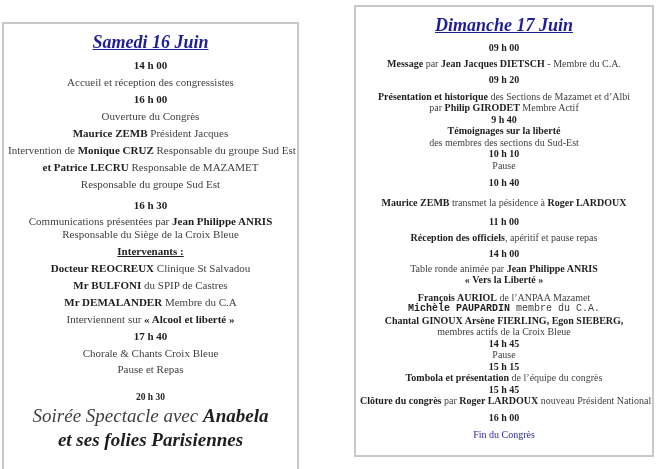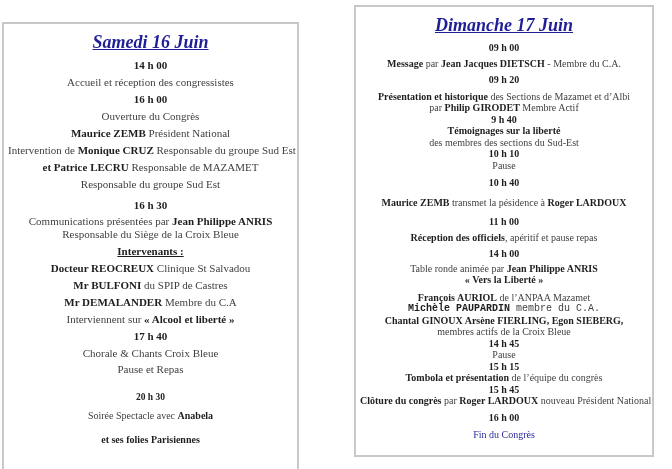--- a/index.html
+++ b/index.html
@@ -42,33 +42,33 @@
   }
   #panel-right .line {
     font-size: 10px;
     line-height: 11.5px;
   }
   .line.kind-time { font-weight: bold; color: #1e1e1e; }
   .line .b { font-weight: bold; color: #1e1e1e; }
   .line .u { text-decoration: underline; }
   .line .navy { color: #2b2b9b; }
   .line.size-small { font-size: 9.5px; }
-  .line.size-large { font-size: 10px; line-height: 17px; }
+  .line.size-large { font-size: 19px; line-height: 17px; font-style: italic; }
 </style>
 </head>
 <body>
 
 <div class="panel" id="panel-left">
   <div class="panel-title">Samedi 16 Juin</div>
   <div class="lines">
       <div class="line kind-time" style="margin-top: 0px;"><span class="b">14 h 00</span></div>
       <div class="line kind-event" style="margin-top: 4px;"><span>Accueil et réception des congressistes</span></div>
       <div class="line kind-time" style="margin-top: 4px;"><span class="b">16 h 00</span></div>
       <div class="line kind-event" style="margin-top: 4px;"><span>Ouverture du Congrès</span></div>
-      <div class="line kind-event" style="margin-top: 4px;"><span class="b">Maurice ZEMB</span><span> Président National</span></div>
+      <div class="line kind-event" style="margin-top: 4px;"><span class="b">Maurice ZEMB</span><span> Président Jacques</span></div>
       <div class="line kind-event" style="margin-top: 4px;"><span>Intervention de </span><span class="b">Monique CRUZ</span><span> Responsable du groupe Sud Est</span></div>
       <div class="line kind-event" style="margin-top: 4px;"><span class="b">et Patrice LECRU</span><span> Responsable de MAZAMET</span></div>
       <div class="line kind-event" style="margin-top: 4px;"><span>Responsable du groupe Sud Est</span></div>
       <div class="line kind-time" style="margin-top: 8px;"><span class="b">16 h 30</span></div>
       <div class="line kind-event" style="margin-top: 3px;"><span>Communications présentées par </span><span class="b">Jean Philippe ANRIS</span></div>
       <div class="line kind-event" style="margin-top: 0px;"><span>Responsable du Siège de la Croix Bleue</span></div>
       <div class="line kind-event" style="margin-top: 4px;"><span class="b u">Intervenants :</span></div>
       <div class="line kind-event" style="margin-top: 4px;"><span class="b">Docteur REOCREUX</span><span> Clinique St Salvadou</span></div>
       <div class="line kind-event" style="margin-top: 4px;"><span class="b">Mr BULFONI</span><span> du SPIP de Castres</span></div>
       <div class="line kind-event" style="margin-top: 4px;"><span class="b">Mr DEMALANDER</span><span> Membre du C.A</span></div>

